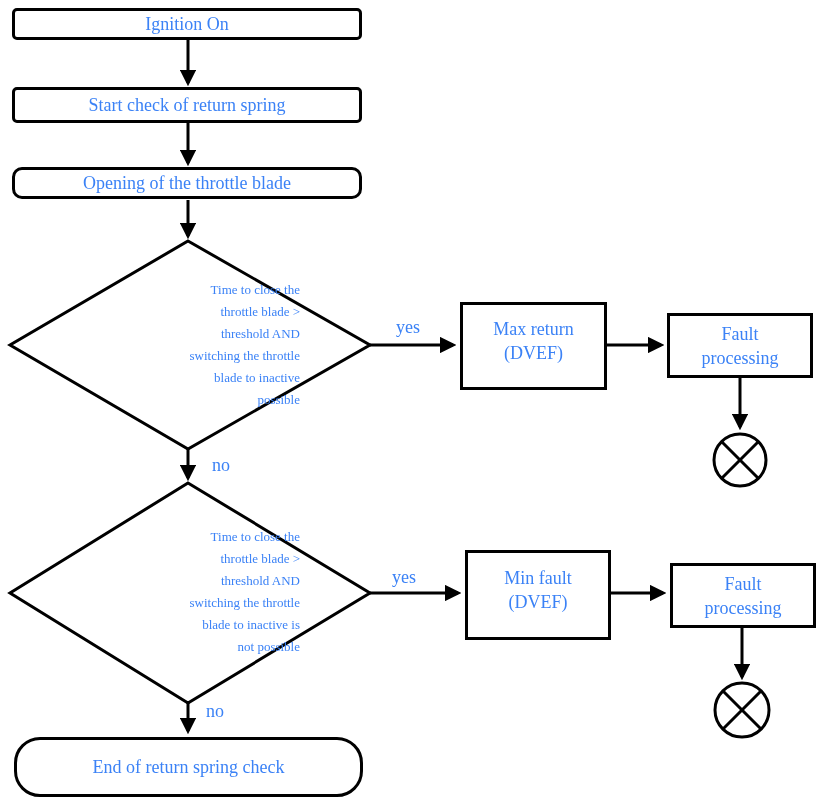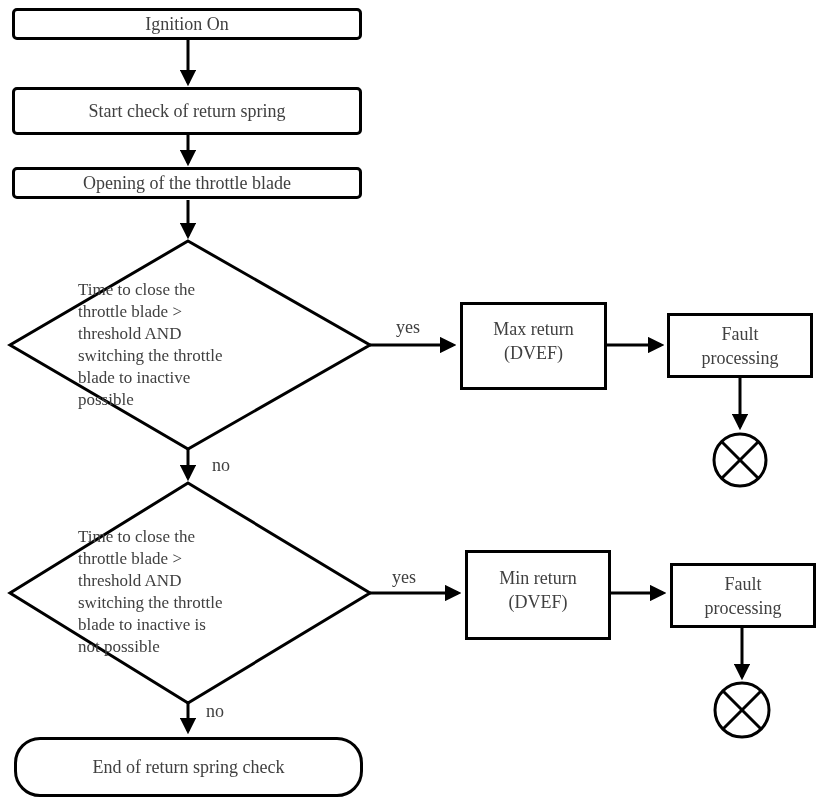--- a/index.html
+++ b/index.html
@@ -2,21 +2,21 @@
 <html><head>
 <meta charset="utf-8">
 <style>
   html, body { margin: 0; padding: 0; background: #ffffff; }
   .canvas {
     position: relative;
     width: 832px;
     height: 806px;
     background: #ffffff;
     font-family: "Liberation Serif", serif;
-    color: #404040;
+    color: #3b82f6;
     overflow: hidden;
   }
   svg.wires { position: absolute; left: 0; top: 0; }
 
   .node {
     position: absolute;
     box-sizing: border-box;
     background: #ffffff;
     border: 3px solid #000000;
     display: flex;
@@ -25,22 +25,22 @@
     text-align: center;
     font-size: 18px;
     line-height: 24px;
     white-space: pre-line;
   }
   .rounded-sm { border-radius: 5px; }
   .rounded-lg { border-radius: 26px; }
 
   .dtext {
     position: absolute;
-    text-align: left;
-    font-size: 17px;
+    text-align: right;
+    font-size: 13px;
     line-height: 22px;
     white-space: pre-line;
   }
   .elabel {
     position: absolute;
     font-size: 18px;
   }
 </style>
 </head>
 <body>
@@ -77,31 +77,31 @@
     <line x1="742" y1="628" x2="742" y2="677" stroke="#000000" stroke-width="3" marker-end="url(#arrow)"></line>
     <g>
       <circle cx="742" cy="710" r="27" fill="#ffffff" stroke="#000000" stroke-width="3"></circle>
       <line x1="723" y1="691" x2="761" y2="729" stroke="#000000" stroke-width="3"></line>
       <line x1="761" y1="691" x2="723" y2="729" stroke="#000000" stroke-width="3"></line>
     </g>
   </svg>
 
   <div class="node rounded-sm" style="left:12px; top:8px; width:350px; height:32px;">Ignition On</div>
 
-  <div class="node rounded-sm" style="left:12px; top:87px; width:350px; height:48px;">Start check of return spring</div>
+  <div class="node rounded-sm" style="left:12px; top:87px; width:350px; height:36px;">Start check of return spring</div>
 
-  <div class="node rounded-sm" style="left:12px; top:167px; width:350px; height:32px;">Opening of the throttle blade</div>
+  <div class="node rounded-sm" style="left:12px; top:167px; width:350px; height:32px;border-radius:10px;">Opening of the throttle blade</div>
 
   <div class="node" style="left:460px; top:302px; width:147px; height:88px; padding-bottom:10px;">Max return
 (DVEF)</div>
 
   <div class="node" style="left:667px; top:313px; width:146px; height:65px;">Fault
 processing</div>
 
-  <div class="node" style="left:465px; top:550px; width:146px; height:90px; padding-bottom:10px;">Min return
+  <div class="node" style="left:465px; top:550px; width:146px; height:90px; padding-bottom:10px;">Min fault
 (DVEF)</div>
 
   <div class="node" style="left:670px; top:563px; width:146px; height:65px;">Fault
 processing</div>
 
   <div class="node rounded-lg" style="left:14px; top:737px; width:349px; height:60px;">End of return spring check</div>
 
   <div class="dtext" style="left:78px; top:279px; width:222px;">Time to close the
 throttle blade &gt;
 threshold AND

